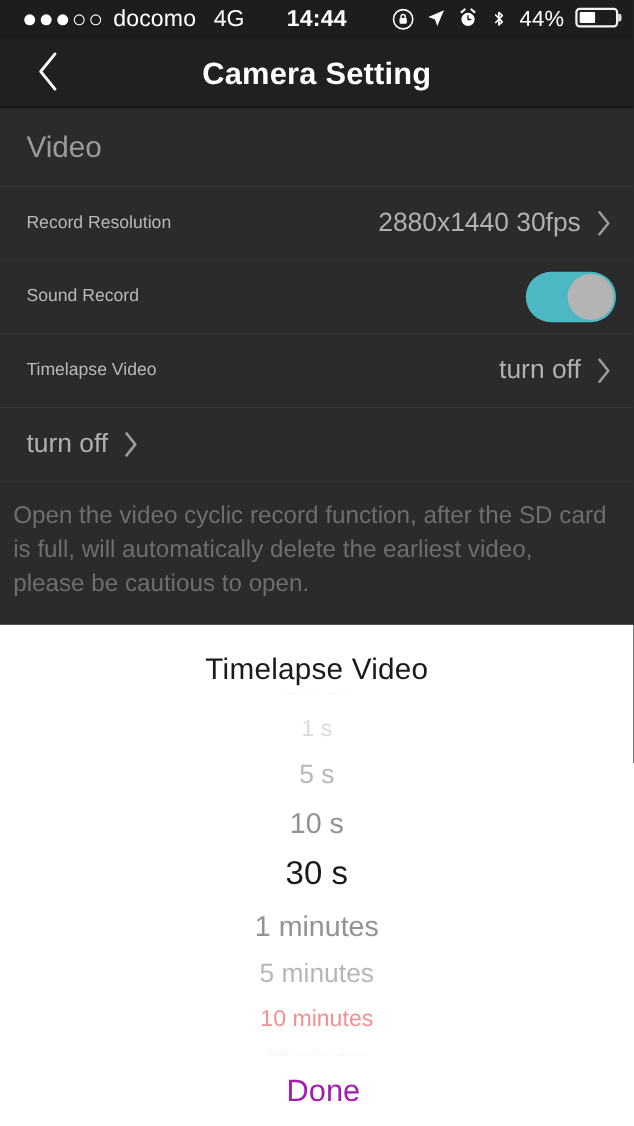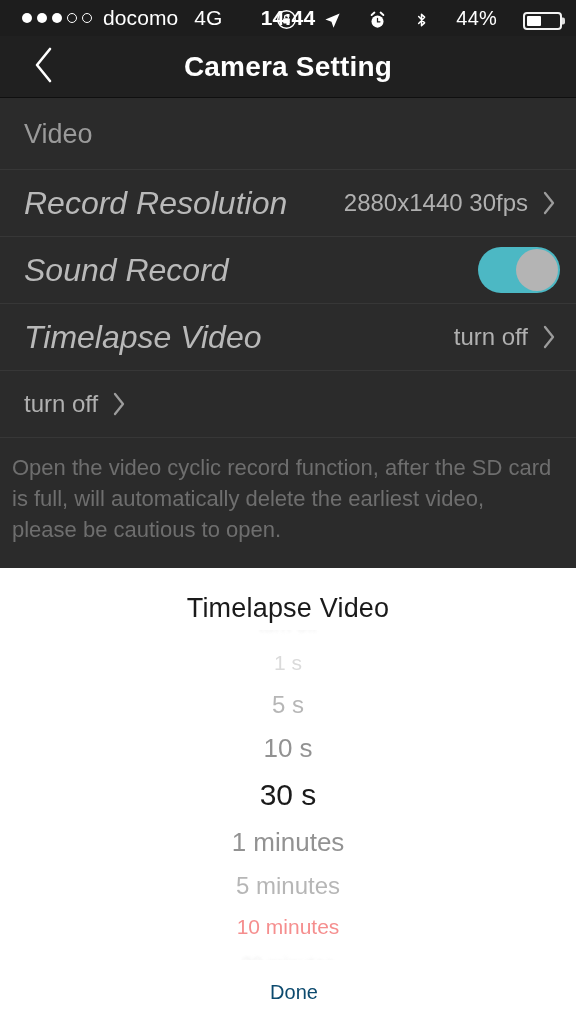--- a/index.html
+++ b/index.html
@@ -22,21 +22,21 @@
   .dot { width:10px; height:10px; border-radius:50%; }
   .dot.filled { background:#ffffff; }
   .dot.hollow { background:transparent; border:1.6px solid #ffffff; }
   .carrier { font-size:21px; letter-spacing:0.1px; }
   .netw { font-size:21px; margin-left:16px; }
   .sb-center {
     position:absolute; left:0; width:576px; text-align:center;
     font-size:21px; font-weight:bold; letter-spacing:0.2px;
   }
   .sb-right {
-    position:absolute; right:14px; display:flex; align-items:flex-end; gap:26px;
+    position:absolute; right:14px; display:flex; align-items:flex-start; gap:10px;
   }
   .sb-right svg { display:block; }
   .batt-pct { font-size:20px; letter-spacing:0.2px; }
   .batt {
     position:relative; width:39px; height:18px;
     border:2px solid rgba(255,255,255,0.95); border-radius:4px;
     padding:2px; display:flex; align-items:center;
   }
   .batt::after {
     content:""; position:absolute; right:-5px; top:50%; transform:translateY(-50%);
@@ -67,21 +67,21 @@
   .section-header {
     height:70px; display:flex; align-items:center;
     padding-left:24px; color:#9a9a9a; font-size:27px;
   }
   .row {
     position:relative; height:67px;
     display:flex; align-items:center; justify-content:space-between;
     padding:0 16px 0 24px;
     border-top:1px solid #373737;
   }
-  .row-label { color:#b9b9b9; font-size:32px;font-style:italic; }
+  .row-label { color:#b9b9b9; font-size:16px; }
   .row-right { display:flex; align-items:center; gap:10px; }
   .row-value { color:#b0b0b0; font-size:24px; }
   .chevron { width:22px; display:flex; align-items:center; justify-content:center; }
   .footnote {
     padding:14px 24px 0 12px; color:#6e6e6e; font-size:22px; line-height:1.42;
     border-top:1px solid #373737;
   }
 
   
   .toggle {
@@ -107,21 +107,21 @@
     position:relative; height:330px; overflow:hidden;
     display:flex; flex-direction:column; align-items:center;
     justify-content:center;
   }
   .wheel-item {
     width:100%; text-align:center; color:#8d8d8d;
     line-height:1; white-space:nowrap;
   }
   .sheet-done {
     height:64px; display:flex; align-items:center; justify-content:center;
-    color:#0c4a6e; font-size:20px; cursor:pointer;margin-left:12px;
+    color:#a21caf; font-size:28px; cursor:pointer;margin-left:12px;
   }
 </style>
 </head>
 <body>
 
 <div class="screen">
 
   <div class="statusbar">
     <div class="sb-left">
       <div class="dots">

